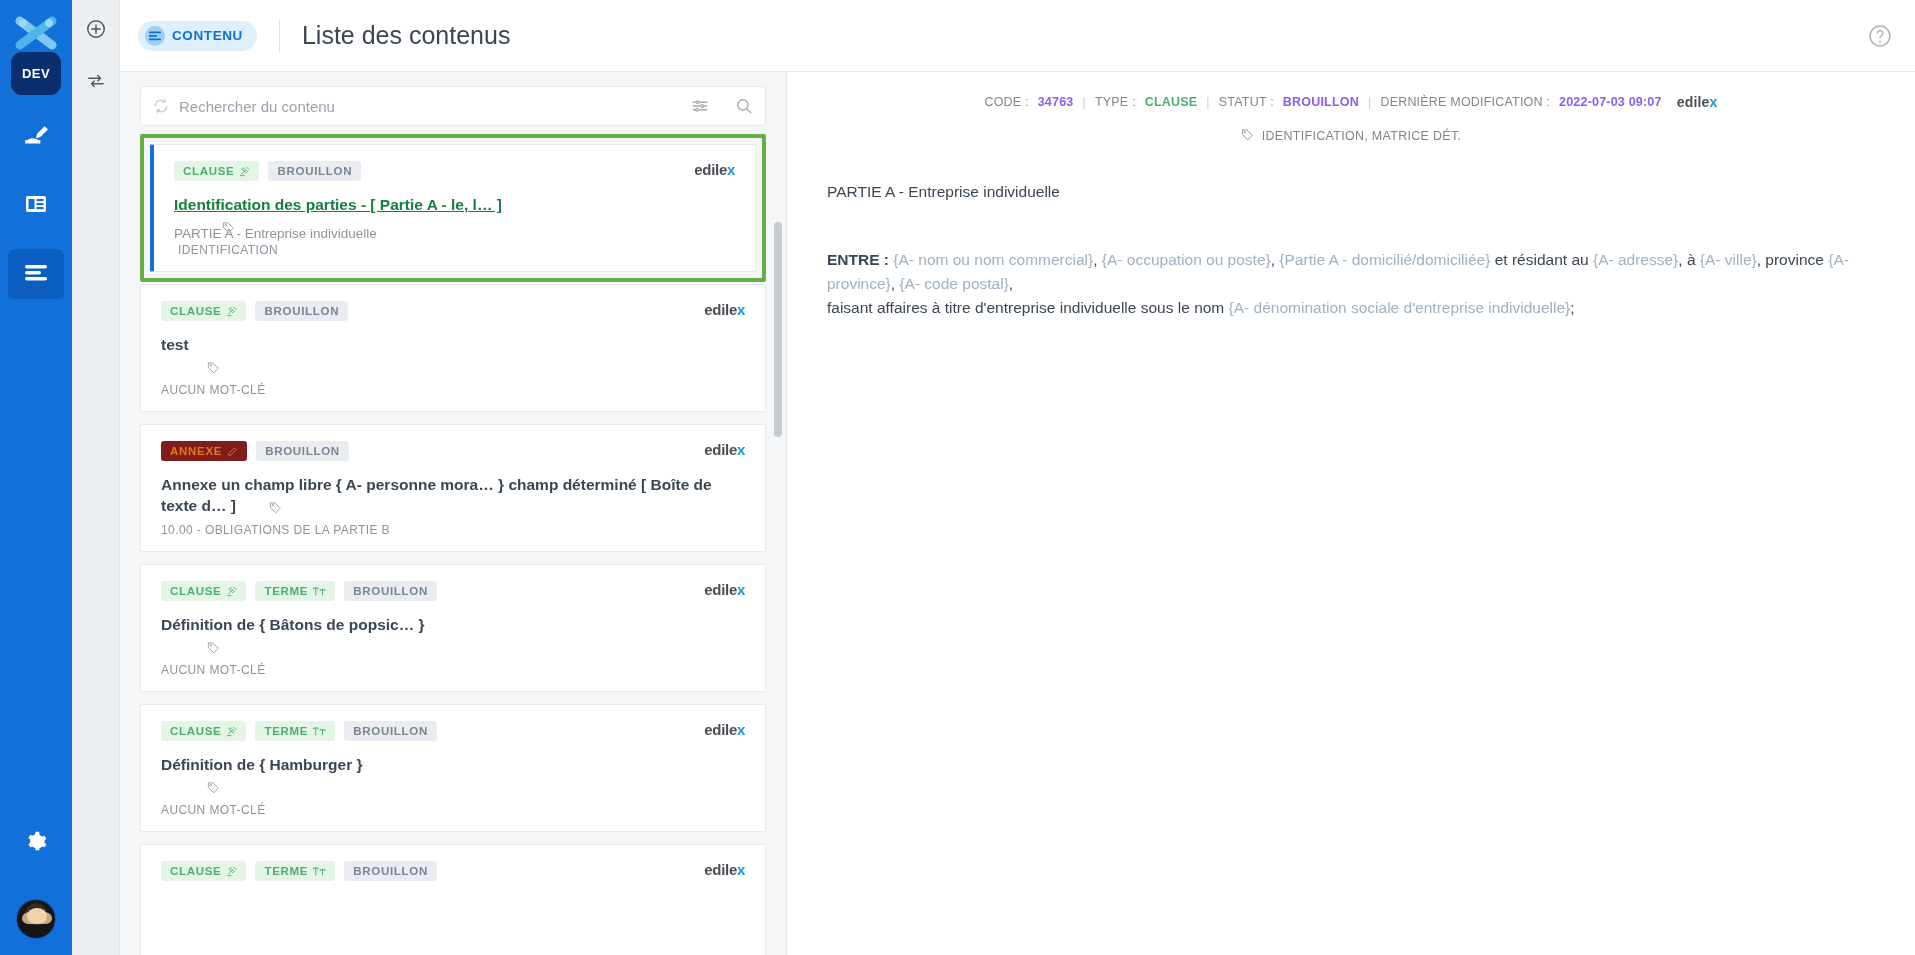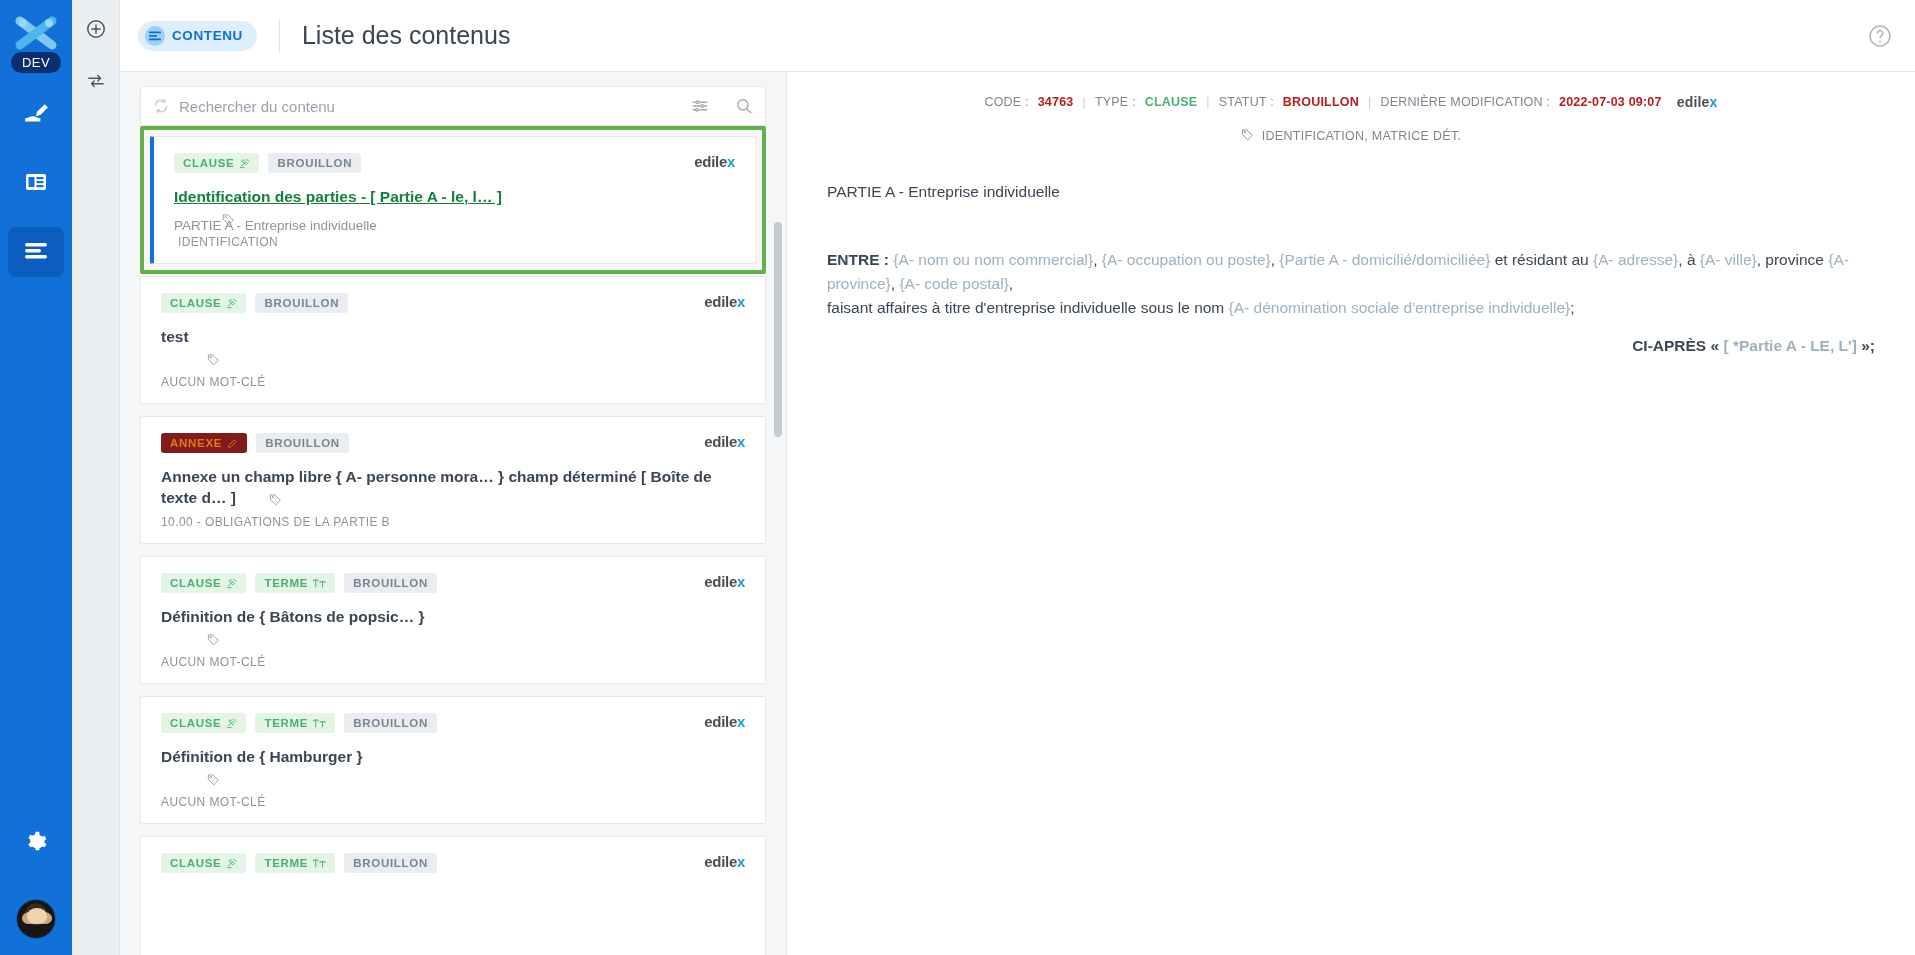--- a/index.html
+++ b/index.html
@@ -15,22 +15,22 @@
   .rail {
     width: 72px; height: 955px; background: #1271d8;
     display: flex; flex-direction: column; align-items: center;
     flex: 0 0 72px; position: relative;
   }
   .rail-logo { margin-top: 16px; width: 44px; height: 34px; position: relative; }
   .rail-logo svg { display: block; }
   .dev-badge {
     margin-top: 2px;
     background: #0b2e6f; color: #ffffff;
-    font-size: 13px; font-weight: normal; letter-spacing: .5px;
-    padding: 3px 11px; border-radius: 11px;
+    font-size: 13px; font-weight: bold; letter-spacing: .5px;
+    padding: 14px 11px; border-radius: 11px;
   }
   .rail-item {
     width: 56px; height: 50px; margin-top: 18px;
     display: flex; align-items: center; justify-content: center;
     border-radius: 7px; cursor: pointer;
   }
   .rail-item.active { background: #0b5ec0; }
   .rail-spacer { flex: 1 1 auto; }
   .rail-bottom { margin-bottom: 16px; display:flex; flex-direction:column; align-items:center; }
   .avatar {
@@ -80,21 +80,21 @@
   .help-icon { width: 26px; height: 26px; cursor: pointer; opacity: .55; }
 
   
   .body { flex: 1 1 auto; display: flex; min-height: 0; }
 
   .list-pane {
     width: 667px; flex: 0 0 667px; background: #f4f6f8;
     border-right: 1px solid #e2e6ea;
     display: flex; flex-direction: column; position: relative; min-height: 0;
   }
-  .search-wrap { padding: 14px 20px 0 20px; }
+  .search-wrap { padding: 14px 20px 8px 20px; }
   .search-box {
     height: 40px; background: #ffffff; border: 1px solid #e3e7eb; border-radius: 4px;
     display: flex; align-items: center; padding: 0 12px; gap: 10px;
   }
   .search-box .ph { flex: 1 1 auto; color: #9aa3ad; font-size: 15px; }
   .search-box .ic { opacity:.55; cursor:pointer; display:flex; }
   .search-box .ic + .ic { margin-left: 16px; }
 
   .cards {
     flex: 1 1 auto; overflow: hidden; position: relative;
@@ -152,21 +152,21 @@
     position: absolute; top: 94px; left: 0; width: 8px; height: 215px;
     background: #c3ccd5; border-radius: 4px; cursor: pointer;
   }
 
   
   .doc-pane { flex: 1 1 auto; background: #ffffff; padding: 22px 40px 0 40px; min-width: 0; overflow: hidden; }
   .doc-meta {
     text-align: center; font-size: 12.5px; color: #7d868f; letter-spacing: .2px;
     display: flex; align-items: center; justify-content: center; gap: 9px;
   }
-  .doc-meta b { color: #b91c1c; }
+  .doc-meta b { color: #8b5cf6; }
   .doc-meta .grn { color: #4caf72; font-weight: bold; }
   .doc-meta .sep { color: #c8cfd6; }
   .doc-meta .brand2 { font-size: 14px; font-weight: bold; color: #4a4f55; margin-left: 6px; }
   .doc-meta .brand2 .x { color: #1b9ad6; }
 
   .doc-kw {
     margin-top: 18px; text-align: center; font-size: 12.5px; color: #7d868f;
     display: flex; align-items: center; justify-content: center; gap: 8px; letter-spacing:.3px;
   }
 
@@ -541,21 +541,18 @@
           <span>IDENTIFICATION, MATRICE DÉT.</span>
         </div>
 
         <div class="doc-body">
           <div class="doc-line2">PARTIE A - Entreprise individuelle</div>
 
           <div class="doc-p">
             <span class="h">ENTRE : </span><span class="ph">{A- nom ou nom commercial}</span><span>, </span><span class="ph">{A- occupation ou poste}</span><span>, </span><span class="ph">{Partie A - domicilié/domiciliée}</span><span> et résidant au </span><span class="ph">{A- adresse}</span><span>, à </span><span class="ph">{A- ville}</span><span>, province </span><span class="ph">{A- province}</span><span>, </span><span class="ph">{A- code postal}</span><span>,</span><br><span>faisant affaires à titre d'entreprise individuelle sous le nom </span><span class="ph">{A- dénomination sociale d'entreprise individuelle}</span><span>;</span>
           </div>
 
-          <div class="doc-right">
-            <span>CI-APRÈS « </span><span class="ph">[ *Partie A - LE, L']</span><span> »;</span>
-          </div>
         </div>
 
       </div>
     </div>
   </div>
 </div>
 
 </body></html>

